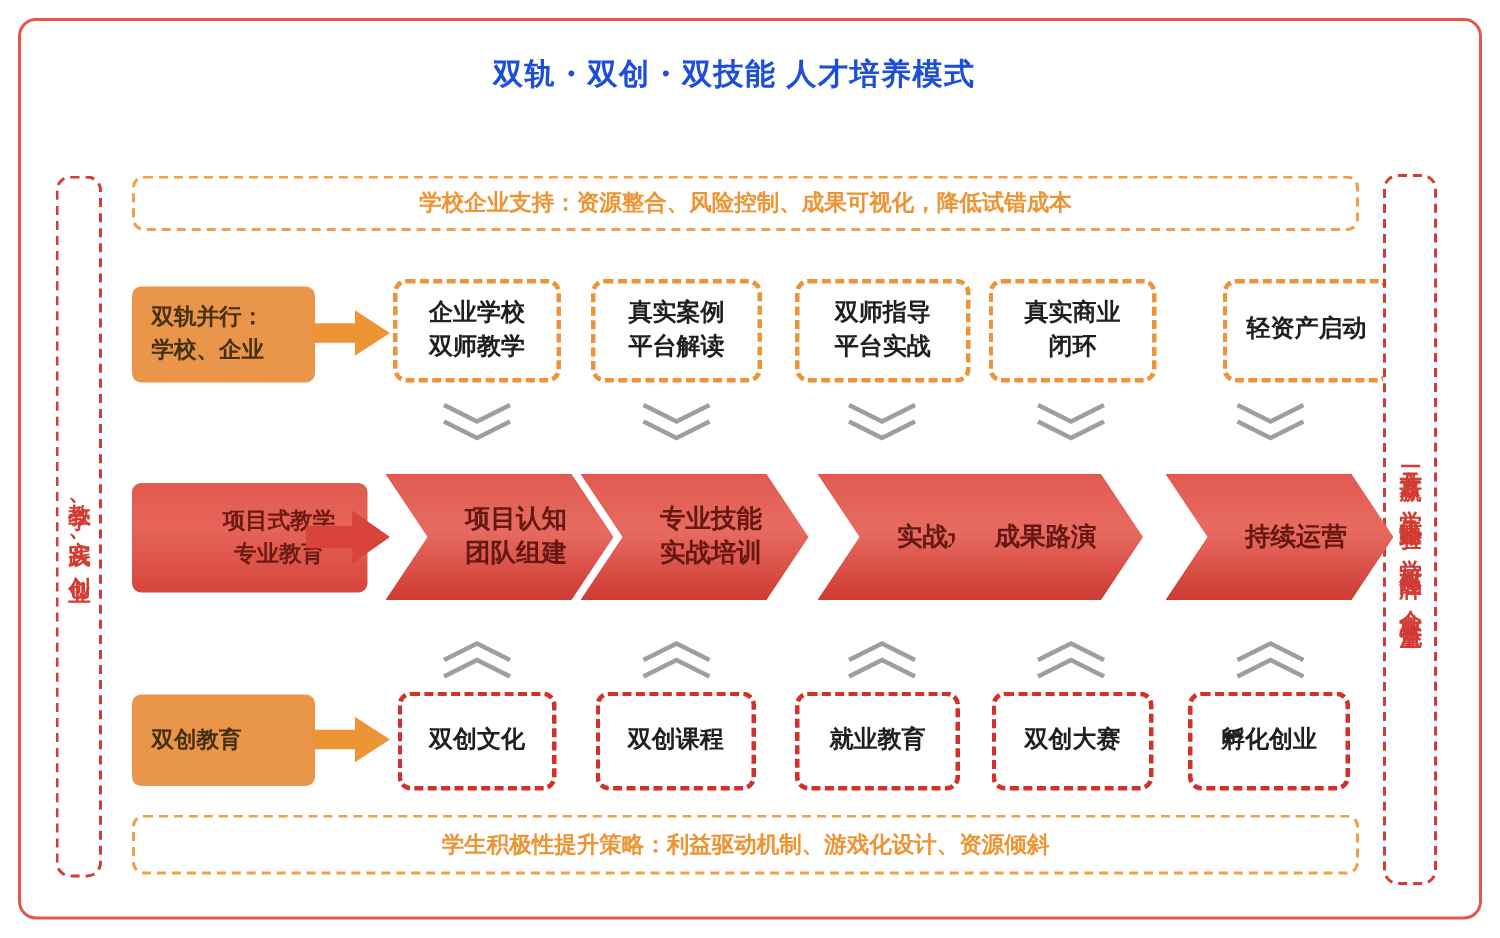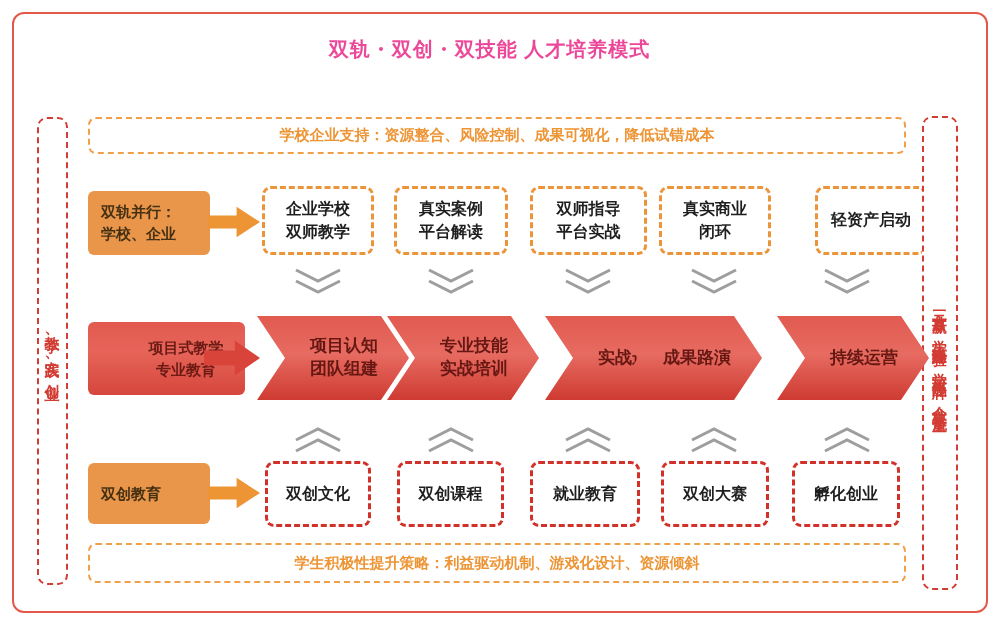--- a/index.html
+++ b/index.html
@@ -3,21 +3,21 @@
 <meta charset="utf-8">
 <style>
   html,body{margin:0;padding:0;background:#ffffff;}
   body{font-family:"Liberation Sans","DejaVu Sans",sans-serif;}
   #canvas{position:relative;width:1000px;height:625px;background:#ffffff;overflow:hidden;}
 
   .frame{position:absolute;left:12px;top:12px;width:972px;height:597px;
          border:2px solid #e4584c;border-radius:12px;}
 
   .title{position:absolute;left:0;top:36px;width:979px;text-align:center;
-         font-size:20px;font-weight:bold;color:#ec4899;letter-spacing:1px;}
+         font-size:20px;font-weight:bold;color:#1d4ed8;letter-spacing:1px;}
 
   .hbanner{position:absolute;left:88px;width:814px;
            border:2px dashed #efa04a;border-radius:8px;
            display:flex;align-items:center;justify-content:center;
            color:#ed9434;font-size:15px;font-weight:bold;background:#fff;}
   .hbanner.top{top:117px;height:33px;}
   .hbanner.bottom{top:543px;height:36px;}
 
   .vbanner{position:absolute;border:2px dashed #d23c33;border-radius:10px;
            display:flex;align-items:center;justify-content:center;

